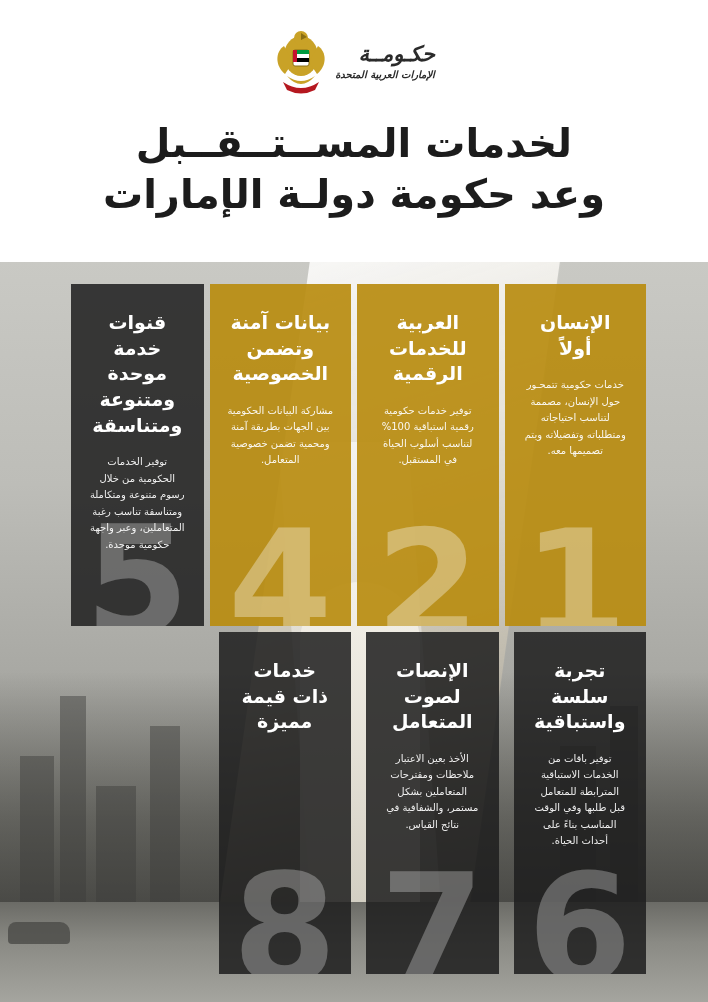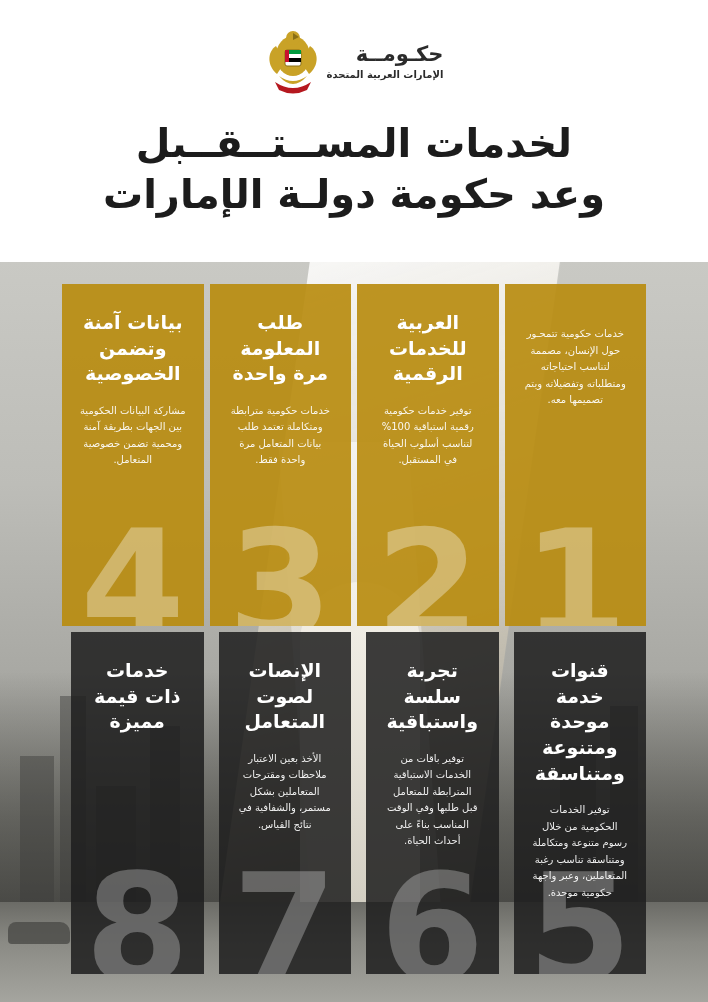--- a/index.html
+++ b/index.html
@@ -36,20 +36,21 @@
   .emblem-row {
     position: absolute;
     top: 26px;
     left: 0;
     width: 708px;
     display: flex;
     flex-direction: row;
     align-items: center;
     justify-content: center;
     gap: 6px;
+    font-style: italic;
   }
 
   .emblem {
     width: 56px;
     height: 70px;
     position: relative;
   }
   .emblem svg { display: block; }
 
   .gov-text {
@@ -289,39 +290,34 @@
     <div class="flag"></div>
     <div class="flag2"></div>
     <div class="person"></div>
     <div class="road"></div>
     <div class="car"></div>
   </div>
 
   <div class="grid">
 
     <div class="card gold">
+      <div class="card-title">الإنسان
+أولاً</div>
       <div class="card-desc">خدمات حكومية تتمحـور حول الإنسان، مصممة لتناسب احتياجاته ومتطلباته وتفضيلاته ويتم تصميمها معه.</div>
       <div class="card-number">1</div>
     </div>
 
     <div class="card gold">
       <div class="card-title">العربية
 للخدمات
 الرقمية</div>
       <div class="card-desc">توفير خدمات حكومية رقمية استباقية 100% لتناسب أسلوب الحياة في المستقبل.</div>
       <div class="card-number">2</div>
     </div>
 
-    <div class="card gold">
-      <div class="card-title">طلب
-المعلومة
-مرة واحدة</div>
-      <div class="card-desc">خدمات حكومية مترابطة ومتكاملة تعتمد طلب بيانات المتعامل مرة واحدة فقط.</div>
-      <div class="card-number">3</div>
-    </div>
 
     <div class="card gold">
       <div class="card-title">بيانات آمنة
 وتضمن
 الخصوصية</div>
       <div class="card-desc">مشاركة البيانات الحكومية بين الجهات بطريقة آمنة ومحمية تضمن خصوصية المتعامل.</div>
       <div class="card-number">4</div>
     </div>
 
     <div class="card dark row2">

